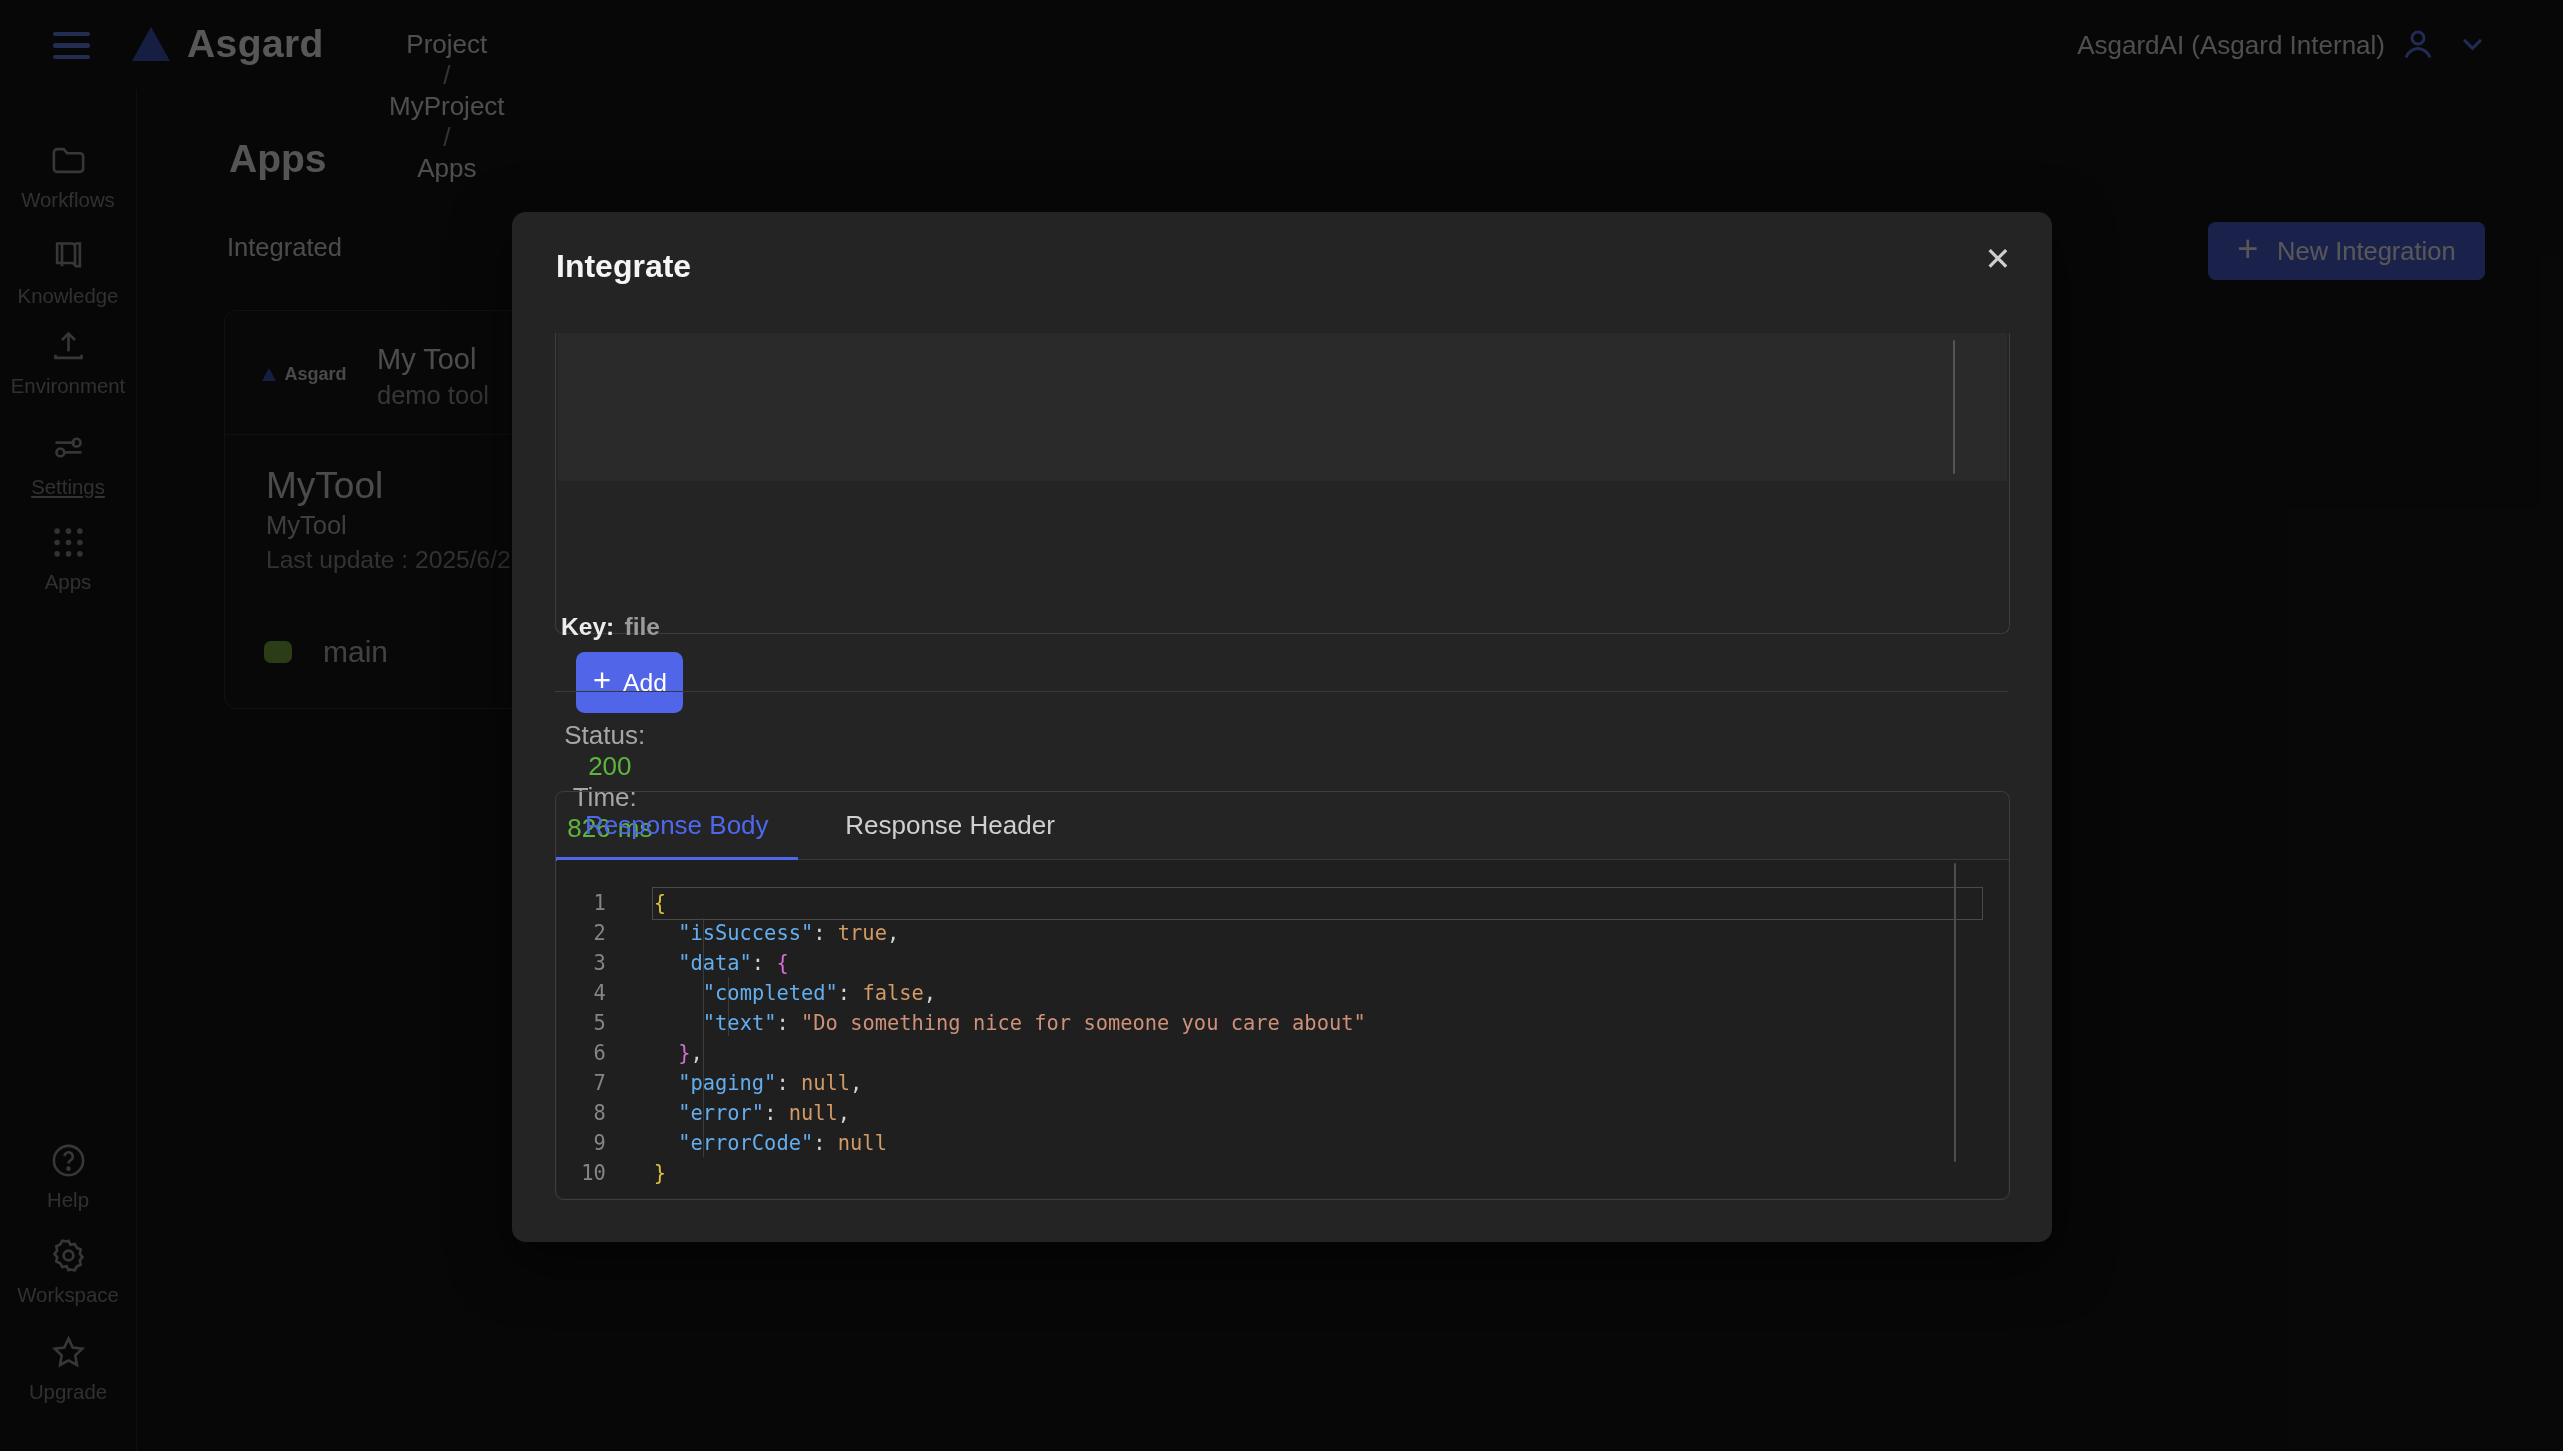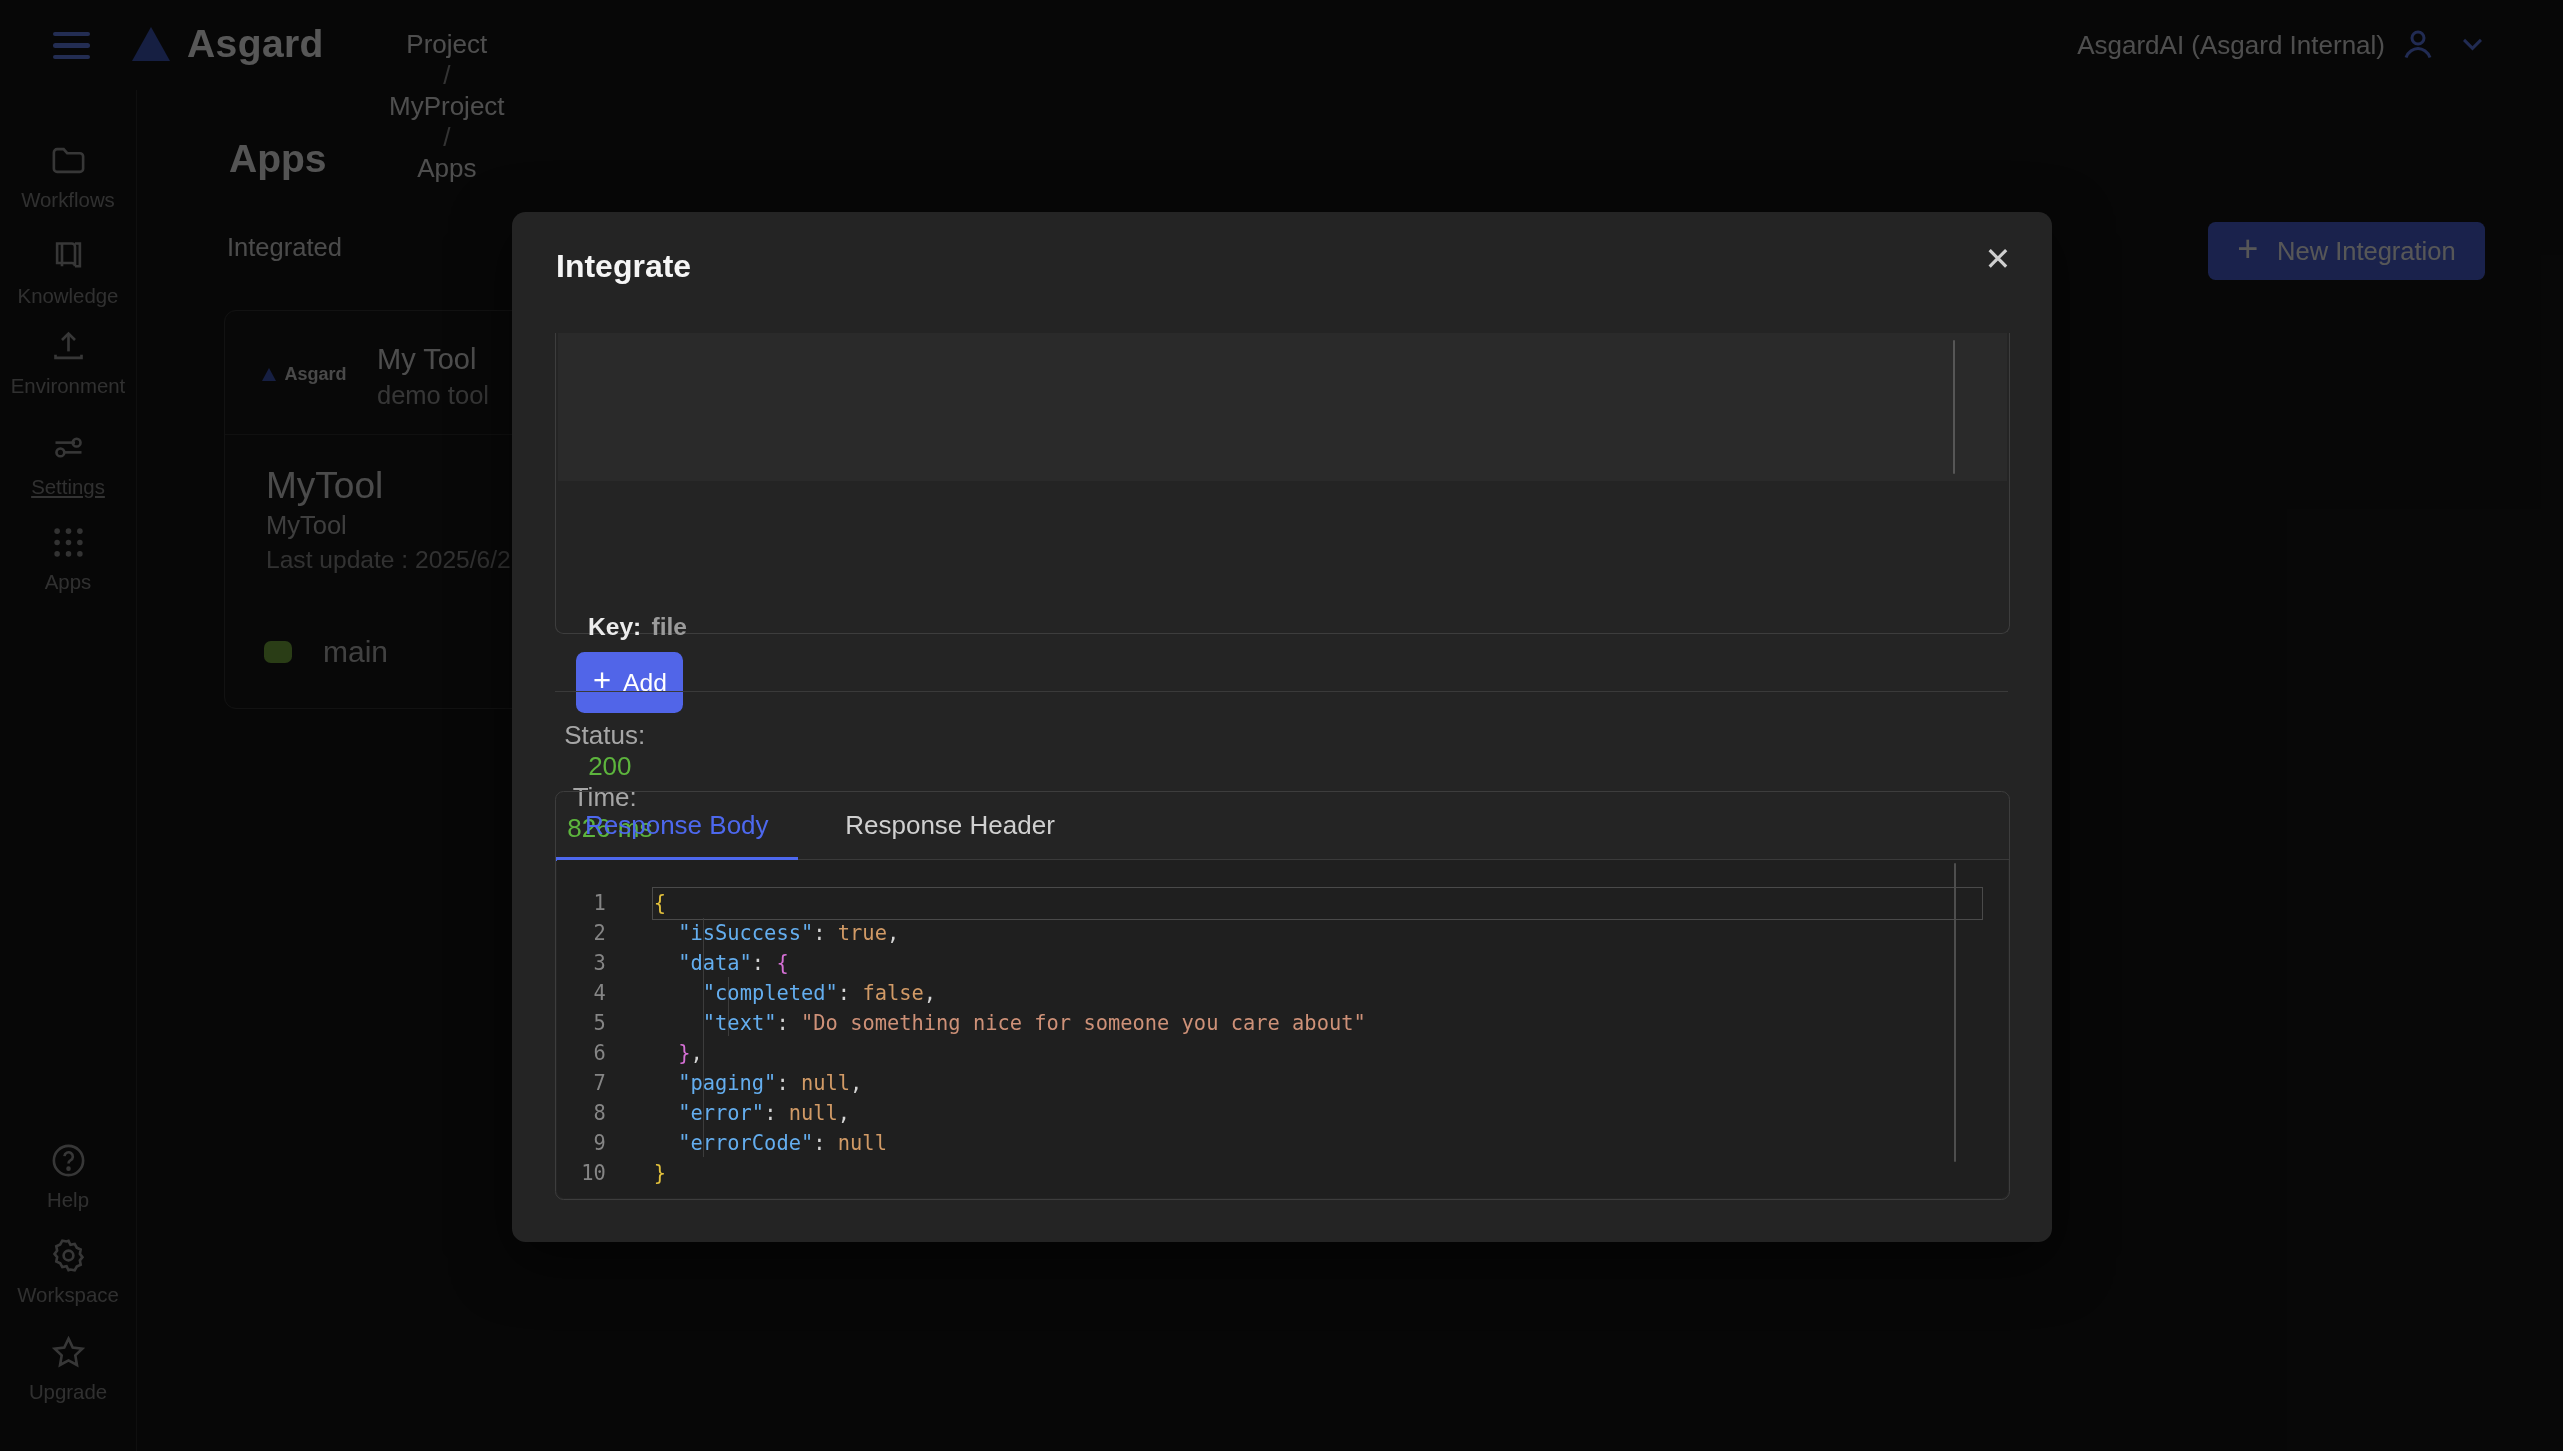--- a/index.html
+++ b/index.html
@@ -50,21 +50,21 @@
   #modal{position:absolute;left:512px;top:212px;width:1540px;height:1030px;background:#242424;border-radius:13.6px;
          box-shadow:0 18.7px 59px rgba(0,0,0,.55);}
   #modal-title{position:absolute;left:44px;top:36px;font-size:32px;font-weight:700;color:#f5f5f5;}
   #modal-close{position:absolute;right:31px;top:24px;width:46px;height:46px;display:flex;align-items:center;justify-content:center;
         color:#cfcfcf;font-size:32px;line-height:1;cursor:pointer;background:none;border:none;}
 
   #param-panel{position:absolute;left:43px;top:121px;width:1453px;height:300px;border:0.8px solid #3d3d3d;border-top:none;
         border-radius:0 0 8.5px 8.5px;}
   #param-scrollarea{position:absolute;left:1.7px;top:0;right:1.7px;height:148px;background:#2a2a2a;}
   #param-scrollbar{position:absolute;right:52px;top:6.8px;width:2.5px;height:134px;background:#565656;border-radius:1.7px;cursor:pointer;}
-  #key-line{position:absolute;left:32px;top:280px;font-size:24.6px;font-weight:700;}
+  #key-line{position:absolute;left:5px;top:280px;font-size:24.6px;font-weight:700;}
   #key-line .k{color:#ececec;}
   #key-line .v{color:#9b9b9b;margin-left:10.2px;}
   #add-btn{position:absolute;left:20.4px;top:319px;width:107px;height:61px;border:none;border-radius:8.5px;background:#5165e8;
         color:#fff;font-size:24.6px;display:flex;align-items:center;justify-content:center;gap:12px;cursor:pointer;font-family:inherit;}
   #add-btn .plus{font-size:31px;font-weight:300;line-height:0;margin-top:-2.5px;}
 
   #modal-divider{position:absolute;left:43px;top:479px;width:1453px;height:0.8px;background:#3a3a3a;}
 
   #status-row{position:absolute;left:45px;top:508px;font-size:26px;display:flex;align-items:center;flex-direction:column;}
   #status-row .lab{color:#a6a6a6;}

